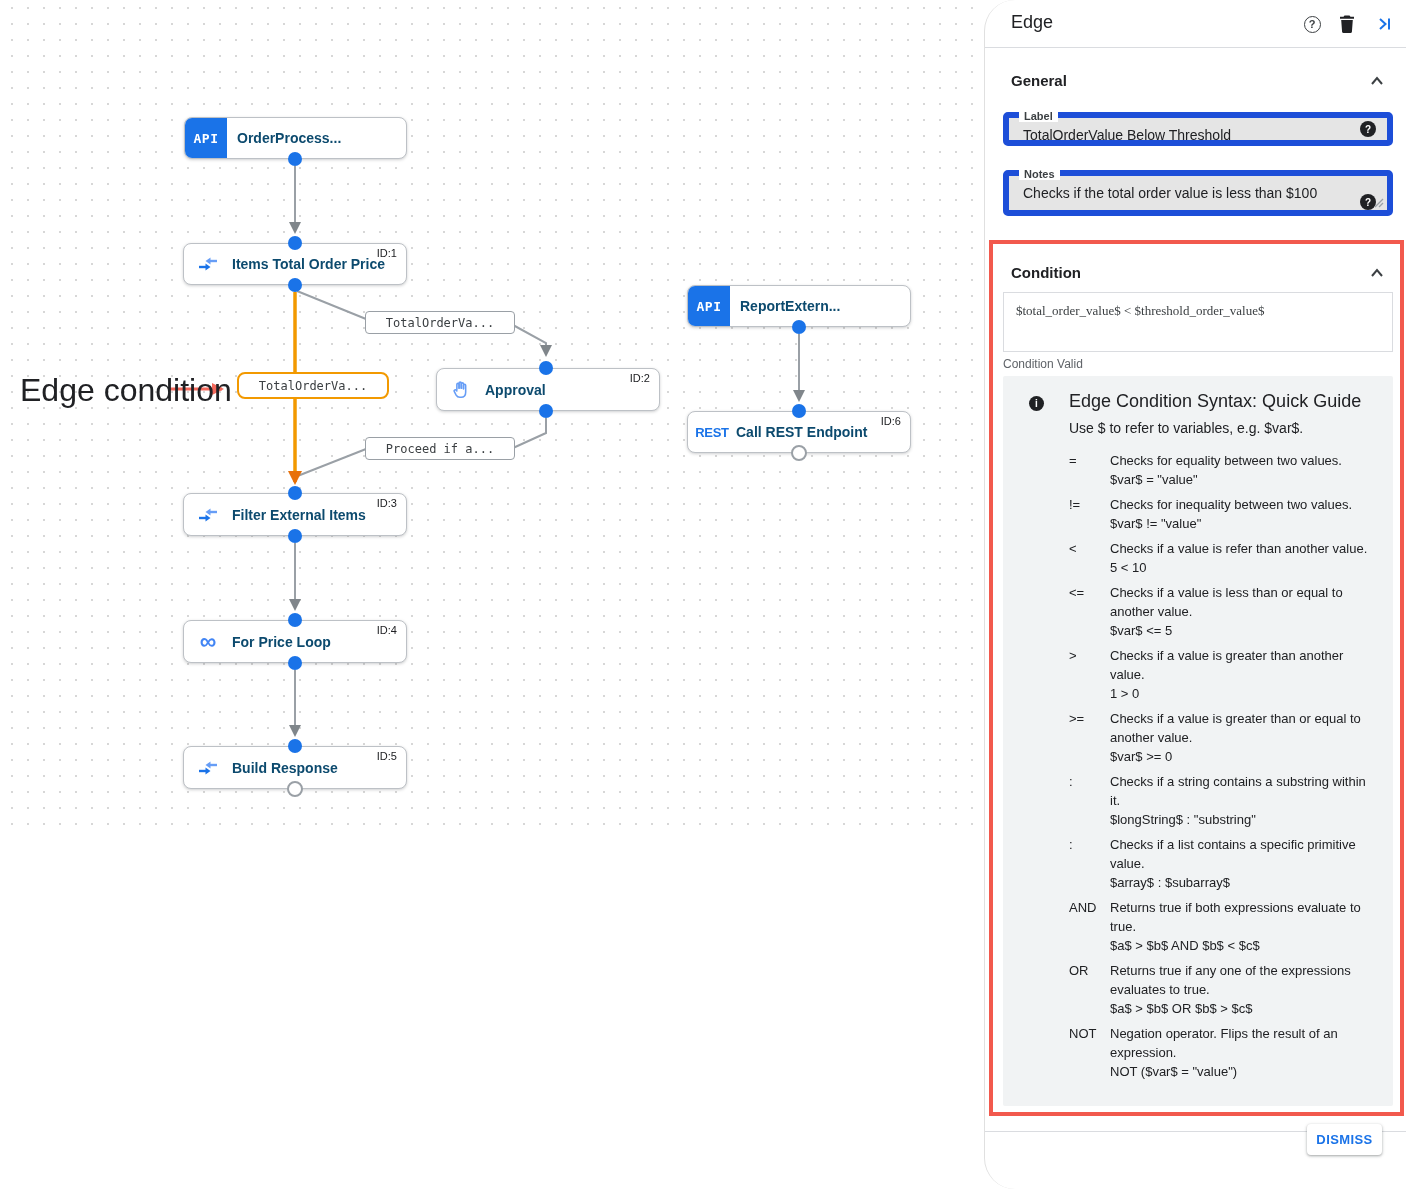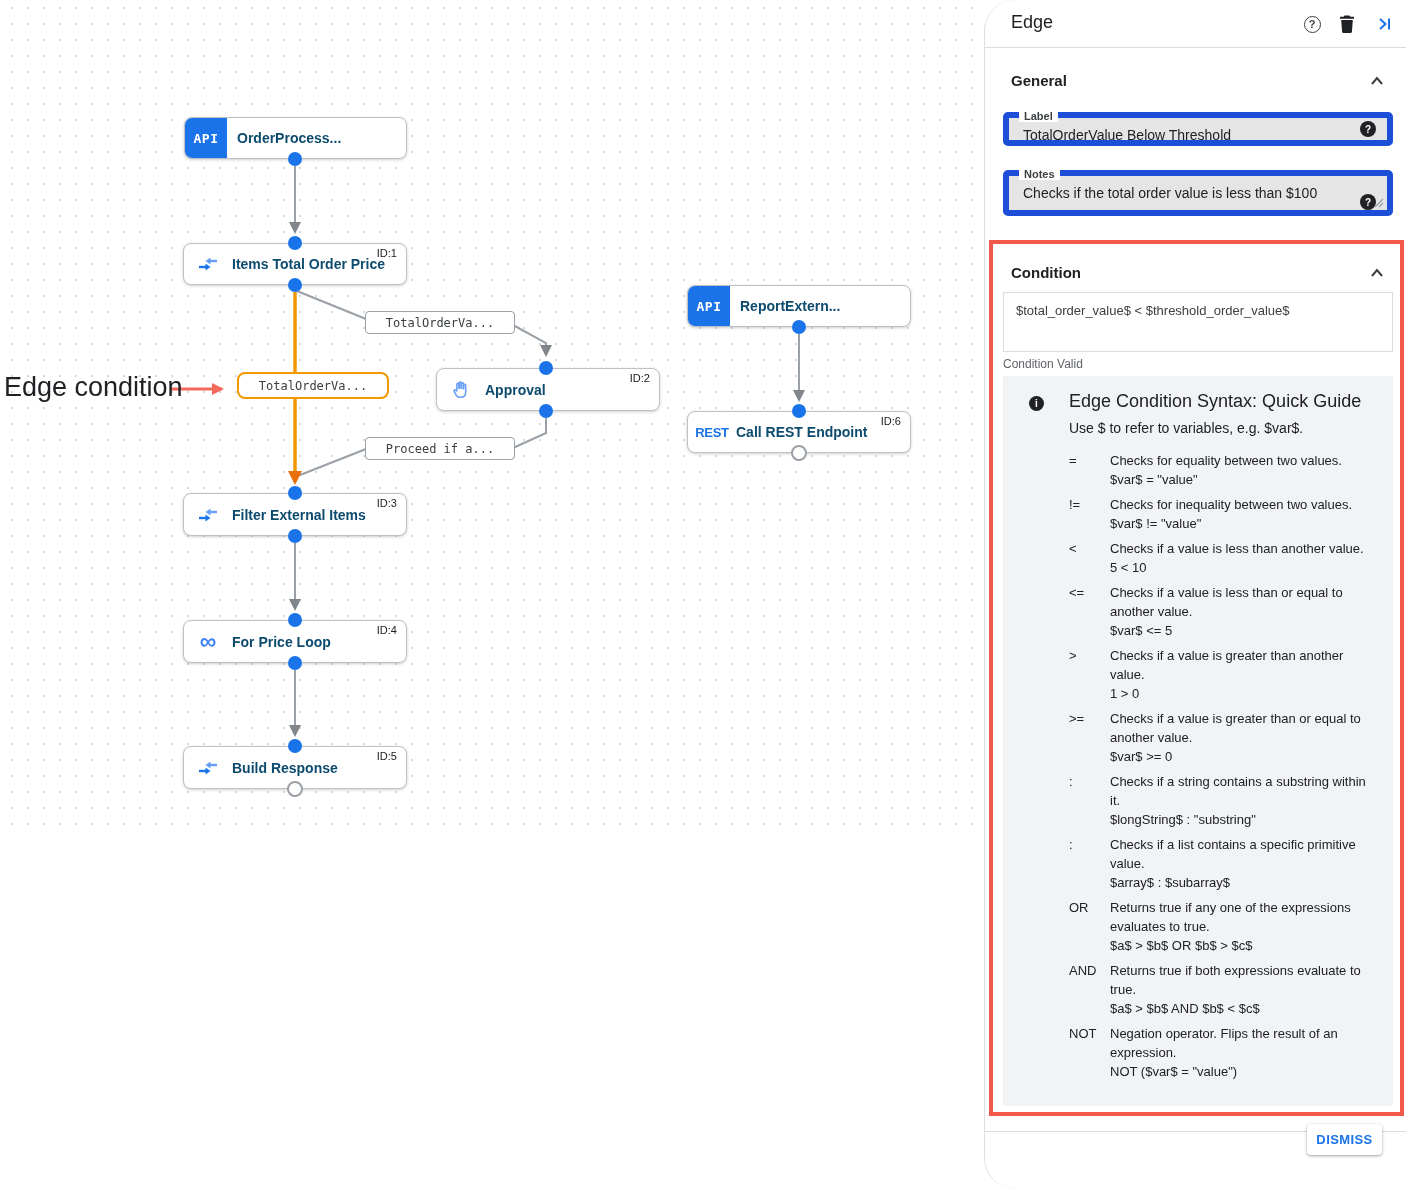--- a/index.html
+++ b/index.html
@@ -23,21 +23,21 @@
   .icon-slot { width:48px; display:flex; align-items:center; justify-content:center; flex:0 0 48px; }
   .loop-glyph { font-size:23px; font-weight:bold; color:#4285F4; line-height:1; }
   .rest-glyph { font-size:13px; font-weight:bold; color:#1A73E8; letter-spacing:-0.3px; }
   .icon-slot + .title { margin-left:0; }
 
   .edge-label { position:absolute; z-index:3; background:#fff; border:1px solid #9AA0A6; border-radius:4px;
     display:flex; align-items:center; justify-content:center;
     font-family:"DejaVu Sans Mono", monospace; font-size:12px; color:#3C4043; }
   .edge-label.highlight { border:2px solid #F29900; border-radius:8px; }
 
-  .annotation { position:absolute; left:4px; top:372px; z-index:3; font-size:27px; color:#202124; }
+  .annotation { position:absolute; left:20px; top:372px; z-index:3; font-size:32px; color:#202124; }
 
   
   .panel { position:absolute; left:984px; top:0; width:422px; height:1189px; background:#fff; border-left:1px solid #E0E0E0;border-radius:31px; }
   .panel-header { position:absolute; left:0; top:0; width:100%; height:48px; border-bottom:1px solid #DADCE0; }
   .panel-title { position:absolute; left:26px; top:12px; font-size:18px; color:#202124; }
   .hdr-icon { position:absolute; top:14px; width:20px; height:20px; display:flex; align-items:center; justify-content:center; cursor:pointer; }
   .help-circle { width:17px; height:17px; border:1.6px solid #3C4043; border-radius:50%;
     display:flex; align-items:center; justify-content:center; font-size:11px; font-weight:bold; color:#3C4043; }
 
   .section-head { position:absolute; left:26px; font-size:15px; font-weight:bold; color:#202124; }
@@ -47,21 +47,21 @@
   .mat-label { position:absolute; top:-8px; left:10px; background:#fff; padding:0 5px; font-size:11px; font-weight:bold; color:#3C4043; }
   .mat-value { font-size:14px; color:#202124; padding:9px 36px 0 14px; white-space:nowrap; overflow:hidden; }
   .q-badge { position:absolute; right:11px; top:50%; margin-top:-8px; width:16px; height:16px; border-radius:50%; background:#202124;
     color:#fff; font-size:10px; font-weight:bold; display:flex; align-items:center; justify-content:center; }
   .q-badge.top { top:18px; margin-top:0; }
   .resize-handle { position:absolute; right:3px; bottom:2px; }
 
   .red-box { position:absolute; left:4px; right:2px; top:240px; height:876px; border:4px solid #F2594D; z-index:4; pointer-events:none; }
 
   .cond-box { position:absolute; left:18px; top:292px; width:390px; height:60px; border:1px solid #DADCE0; background:#fff;
-    font-family:Liberation Sans, sans-serif; font-size:13px; color:#3C4043; padding:10px 12px; }
+    font-family:Liberation Serif, serif; font-size:13px; color:#3C4043; padding:10px 12px; }
   .cond-status { position:absolute; left:18px; top:357px; font-size:12px; color:#5F6368; }
 
   .guide { position:absolute; left:18px; top:376px; width:390px; height:730px; background:#F1F3F4; border-radius:2px;
     padding:13px 24px 0 66px; overflow:hidden; }
   .info-badge { position:absolute; left:26px; top:20px; width:15px; height:15px; border-radius:50%; background:#202124;
     color:#fff; font-size:10px; font-weight:bold; display:flex; align-items:center; justify-content:center; }
   .guide-title { font-size:18px; color:#202124; line-height:24px; }
   .guide-intro { font-size:14px; color:#202124; margin-top:7px; }
   .guide-rows { margin-top:15px; }
   .g-row { display:grid; grid-template-columns:41px 1fr; margin-bottom:6px; }
@@ -275,21 +275,21 @@
         <div class="g-row">
           <span class="g-op">=</span>
           <span class="g-text"><span>Checks for equality between two values.</span><span class="g-ex">$var$ = "value"</span></span>
         </div>
         <div class="g-row">
           <span class="g-op">!=</span>
           <span class="g-text"><span>Checks for inequality between two values.</span><span class="g-ex">$var$ != "value"</span></span>
         </div>
         <div class="g-row">
           <span class="g-op">&lt;</span>
-          <span class="g-text"><span>Checks if a value is less than another value.</span><span class="g-ex">5 &lt; 10</span></span>
+          <span class="g-text"><span>Checks if a value is refer than another value.</span><span class="g-ex">5 &lt; 10</span></span>
         </div>
         <div class="g-row">
           <span class="g-op">&lt;=</span>
           <span class="g-text"><span>Checks if a value is less than or equal to another value.</span><span class="g-ex">$var$ &lt;= 5</span></span>
         </div>
         <div class="g-row">
           <span class="g-op">&gt;</span>
           <span class="g-text"><span>Checks if a value is greater than another value.</span><span class="g-ex">1 &gt; 0</span></span>
         </div>
         <div class="g-row">
@@ -298,26 +298,26 @@
         </div>
         <div class="g-row">
           <span class="g-op">:</span>
           <span class="g-text"><span>Checks if a string contains a substring within it.</span><span class="g-ex">$longString$ : "substring"</span></span>
         </div>
         <div class="g-row">
           <span class="g-op">:</span>
           <span class="g-text"><span>Checks if a list contains a specific primitive value.</span><span class="g-ex">$array$ : $subarray$</span></span>
         </div>
         <div class="g-row">
+          <span class="g-op">AND</span>
+          <span class="g-text"><span>Returns true if both expressions evaluate to true.</span><span class="g-ex">$a$ &gt; $b$ AND $b$ &lt; $c$</span></span>
+        </div>
+        <div class="g-row">
           <span class="g-op">OR</span>
           <span class="g-text"><span>Returns true if any one of the expressions evaluates to true.</span><span class="g-ex">$a$ &gt; $b$ OR $b$ &gt; $c$</span></span>
-        </div>
-        <div class="g-row">
-          <span class="g-op">AND</span>
-          <span class="g-text"><span>Returns true if both expressions evaluate to true.</span><span class="g-ex">$a$ &gt; $b$ AND $b$ &lt; $c$</span></span>
         </div>
         <div class="g-row">
           <span class="g-op">NOT</span>
           <span class="g-text"><span>Negation operator. Flips the result of an expression.</span><span class="g-ex">NOT ($var$ = "value")</span></span>
         </div>
       </div>
     </div>
 
     <div class="panel-divider"></div>
     <button class="dismiss-btn">DISMISS</button>

